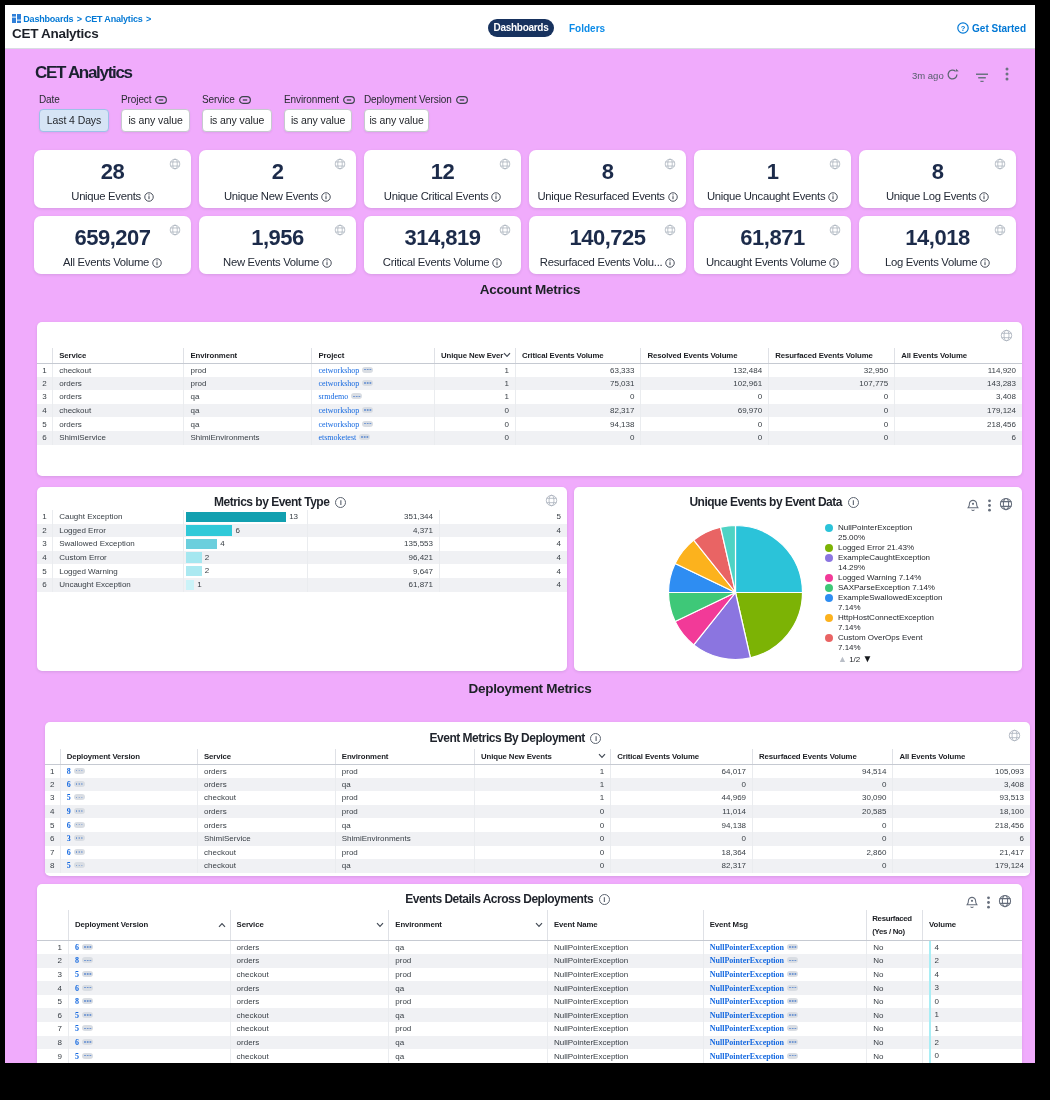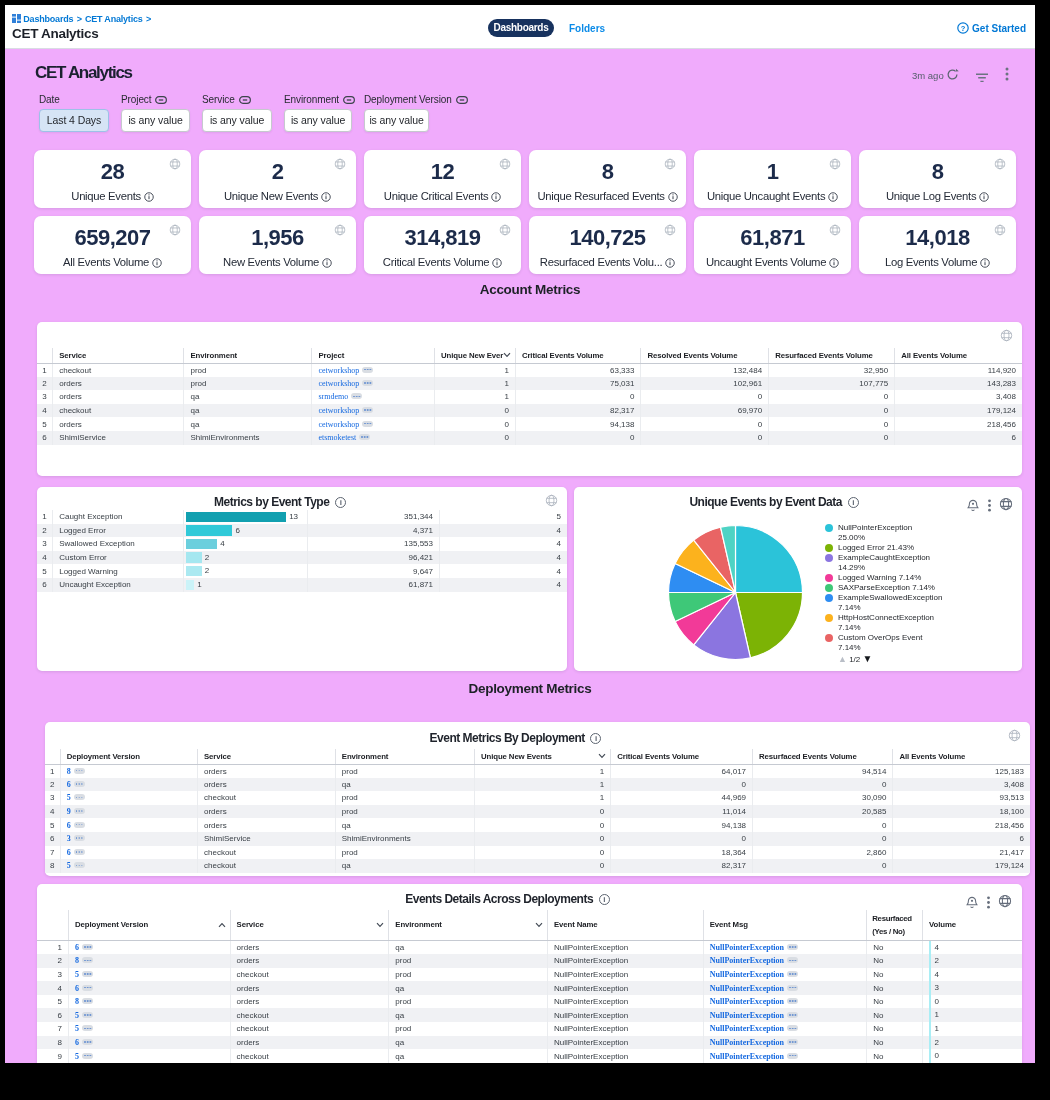--- a/index.html
+++ b/index.html
@@ -503,21 +503,21 @@
             <th>All Events Volume</th>
           </tr>
           <tr style="height:13.6px">
             <td class="rn">1</td>
             <td><span class="bluelink" style="font-weight:bold">8</span><span class="pill"></span></td>
             <td>orders</td>
             <td>prod</td>
             <td class="num">1</td>
             <td class="num">64,017</td>
             <td class="num">94,514</td>
-            <td class="num">125,183</td>
+            <td class="num">105,093</td>
           </tr>
           <tr class="odd" style="height:13.6px">
             <td class="rn">2</td>
             <td><span class="bluelink" style="font-weight:bold">6</span><span class="pill"></span></td>
             <td>orders</td>
             <td>qa</td>
             <td class="num">1</td>
             <td class="num">0</td>
             <td class="num">0</td>
             <td class="num">3,408</td>

